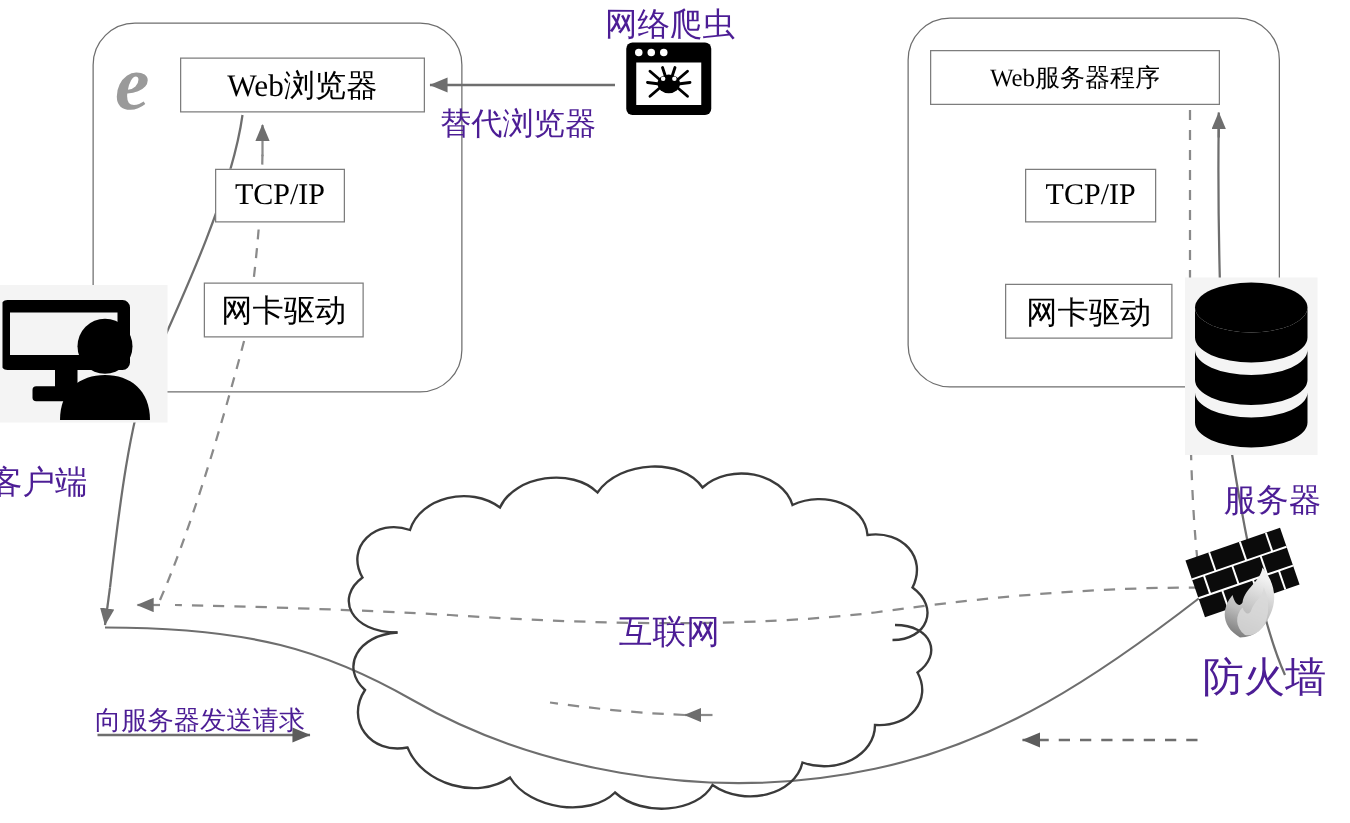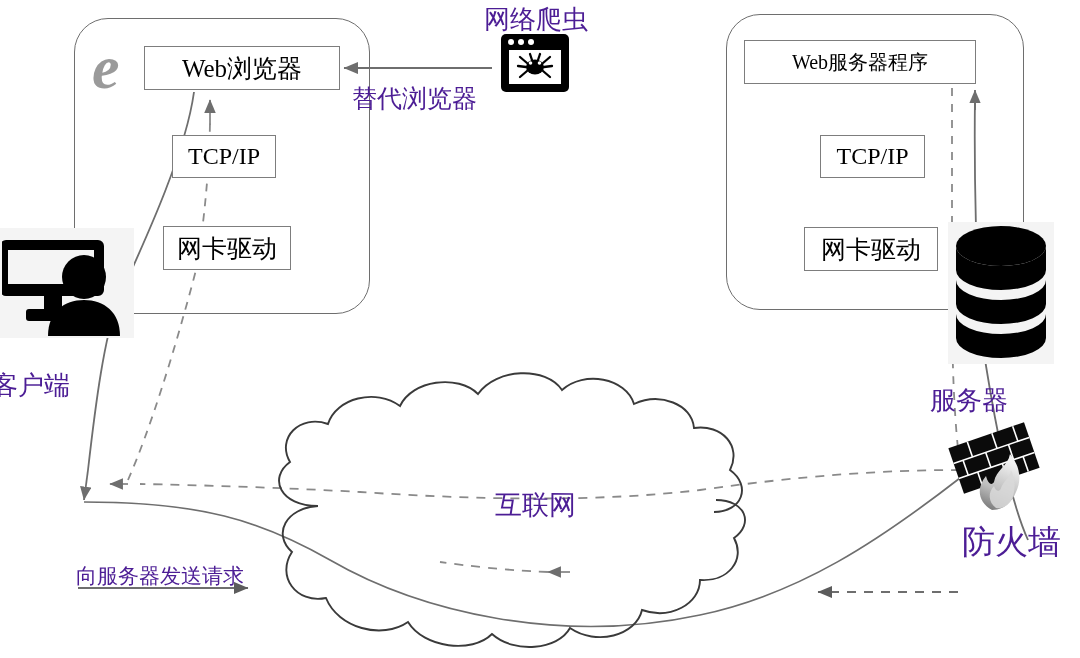--- a/index.html
+++ b/index.html
@@ -215,21 +215,21 @@
 
       <ellipse cx="51" cy="22" rx="45" ry="20"></ellipse>
 
       <path d="M6,22 v24 a45,20 0 0 0 90,0 v-24 a45,20 0 0 1 -90,0 z"></path>
 
       <path d="M6,56 v24 a45,20 0 0 0 90,0 v-24 a45,20 0 0 1 -90,0 z"></path>
 
       <path d="M6,90 v24 a45,20 0 0 0 90,0 v-24 a45,20 0 0 1 -90,0 z"></path>
     </g>
   </svg>
-  <div class="cap" style="left:930px; top:383px; font-size:26px;">服务器</div>
+  <div class="cap" style="left:979px; top:383px; font-size:26px;">服务器</div>
 
   <svg class="icon-wrap" style="left:942px; top:418px; width:104px; height:96px;" viewBox="0 0 104 96">
     <defs>
       <linearGradient id="flameG" x1="0" y1="1" x2="0.3" y2="0">
         <stop offset="0%" stop-color="#6e6e6e"></stop>
         <stop offset="45%" stop-color="#bdbdbd"></stop>
         <stop offset="100%" stop-color="#f2f2f2"></stop>
       </linearGradient>
     </defs>
 

